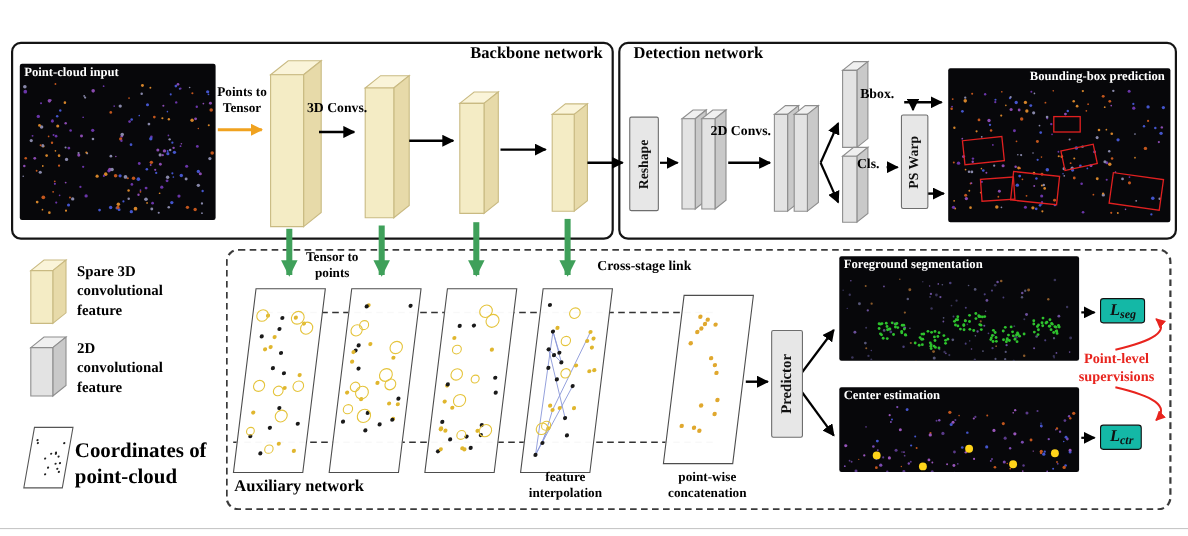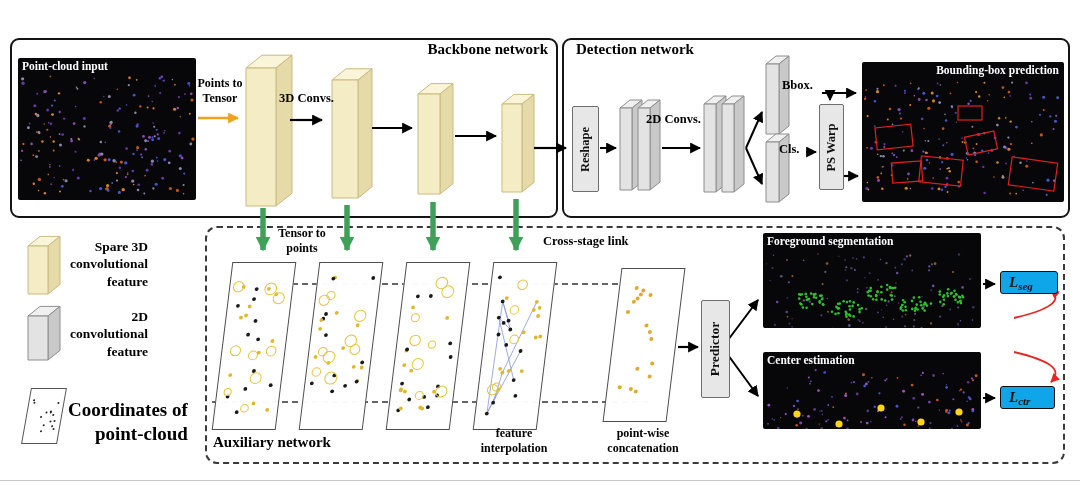--- a/index.html
+++ b/index.html
@@ -8,29 +8,29 @@
   .box{position:absolute;border:2.4px solid #141414;border-radius:9px;z-index:1;background:transparent}
   .dashed{border:2px dashed #3a3a3a;border-radius:12px}
   svg.layer{position:absolute;left:0;top:0;z-index:5;pointer-events:none}
   #under{z-index:2}
   .img{position:absolute;background:#07070a;z-index:3;border-radius:2px;overflow:hidden}
   .img svg{position:absolute;left:0;top:0}
   .imglabel{position:absolute;left:4px;top:2px;color:#fff;font-weight:bold;font-size:11.5px;z-index:4;white-space:nowrap}
   .imglabel.right{left:auto;right:5px}
   .lab{position:absolute;z-index:6;font-weight:bold;color:#000000}
   .ml{white-space:pre-line;text-align:center;line-height:1.22}
-  .mll{white-space:pre-line;text-align:right;line-height:1.28}
+  .mll{white-space:pre-line;text-align:left;line-height:1.28}
   .vbox{position:absolute;background:#e7e7e7;border:1.3px solid #6e6e6e;z-index:6;
         display:flex;align-items:center;justify-content:center;border-radius:2px}
   .vbox span{transform:rotate(-90deg);white-space:nowrap;font-weight:bold;font-size:12.5px;color:#111}
   .panel{position:absolute;width:62px;height:166px;background:rgba(255,255,255,.97);
          border:1.5px solid #4d4d4d;transform:skewX(-7deg);z-index:4}
   .panel svg{position:absolute;left:0;top:0}
-  .lbox{position:absolute;z-index:6;border:1.9px solid #111;border-radius:3px;background:#0ea5e9;
-        padding:1px 24px 2px 8px;font-style:italic}
+  .lbox{position:absolute;z-index:6;border:1.9px solid #111;border-radius:3px;background:#14b8a6;
+        padding:1px 7px 2px 8px;font-style:italic}
   .lmain{font-size:15px;font-weight:bold}
   .lsub{font-size:11px;font-weight:bold;position:relative;top:3px}
   .red{color:#e8241e}
   #lgC{position:absolute;left:26px;top:388px;width:34px;height:54px;background:#fff;
        border:1.3px solid #555;transform:skewX(-10deg);z-index:4}
   .lgsvg{position:absolute;z-index:4}
   #divider{position:absolute;left:0;top:480px;width:1080px;height:1px;background:#c7c7c7;z-index:0}
 </style>
 </head>
 <body>
@@ -1144,20 +1144,22 @@
   <div class="lab" style="left:782px;top:78px;font-size:12.5px">Bbox.</div>
   <div class="lab" style="left:779px;top:142px;font-size:12.5px">Cls.</div>
   <div class="lab ml" style="left:262px;top:226px;width:80px;font-size:12px">Tensor to
 points</div>
   <div class="lab" style="left:543px;top:234px;font-size:12.5px">Cross-stage link</div>
   <div class="lab" style="left:213px;top:434px;font-size:15px">Auxiliary network</div>
   <div class="lab ml" style="left:468px;top:426px;width:92px;font-size:12px">feature
 interpolation</div>
   <div class="lab ml" style="left:581px;top:426px;width:124px;font-size:12px">point-wise
 concatenation</div>
+  <div class="lab ml red" style="left:968px;top:318px;width:94px;font-size:13px">Point-level
+supervisions</div>
   <div class="lab mll" style="left:70px;top:238px;font-size:13.5px">Spare 3D
 convolutional
 feature</div>
   <div class="lab mll" style="left:70px;top:308px;font-size:13.5px">2D
 convolutional
 feature</div>
   <div class="lab mll" style="left:68px;top:398px;font-size:19px">Coordinates of
 point-cloud</div>
 </div>
 

